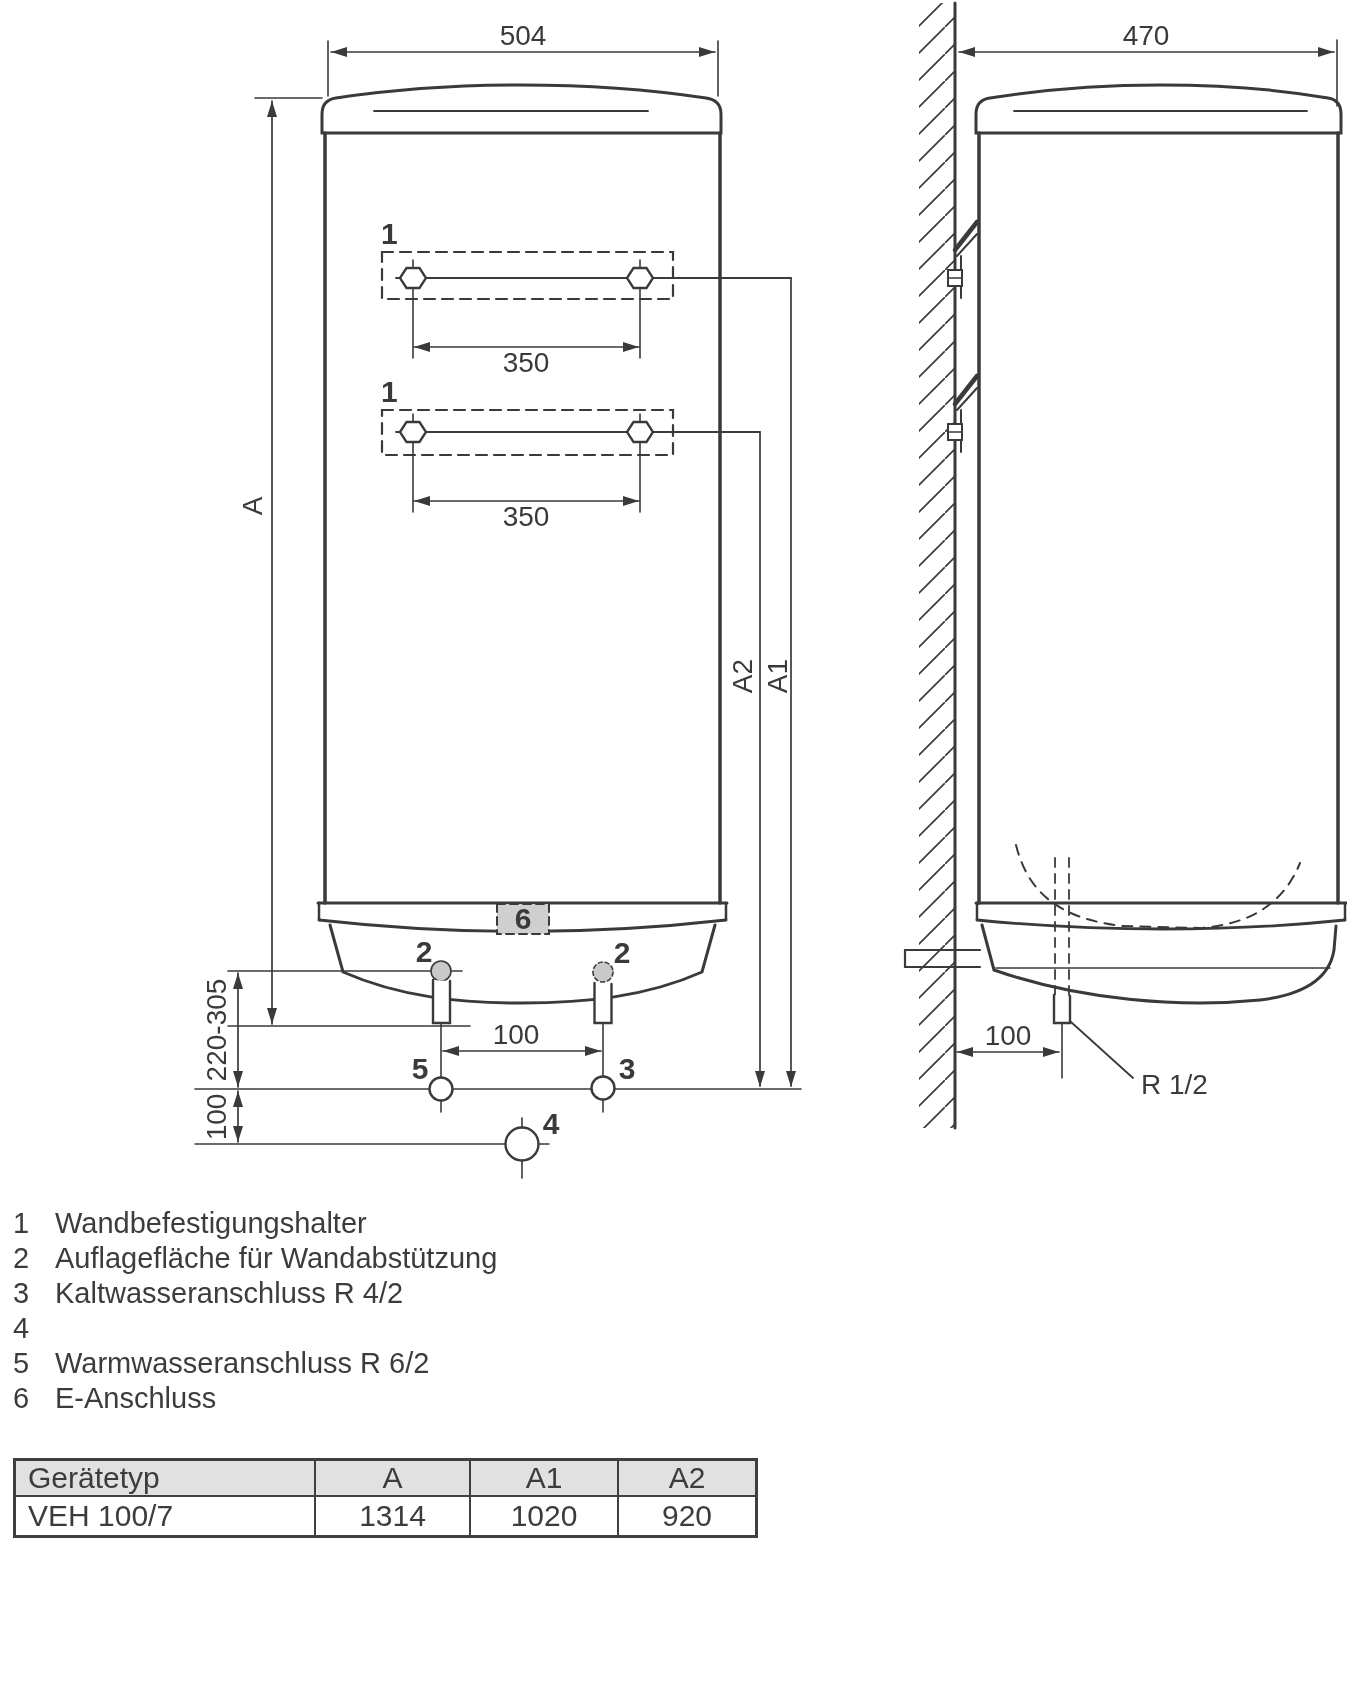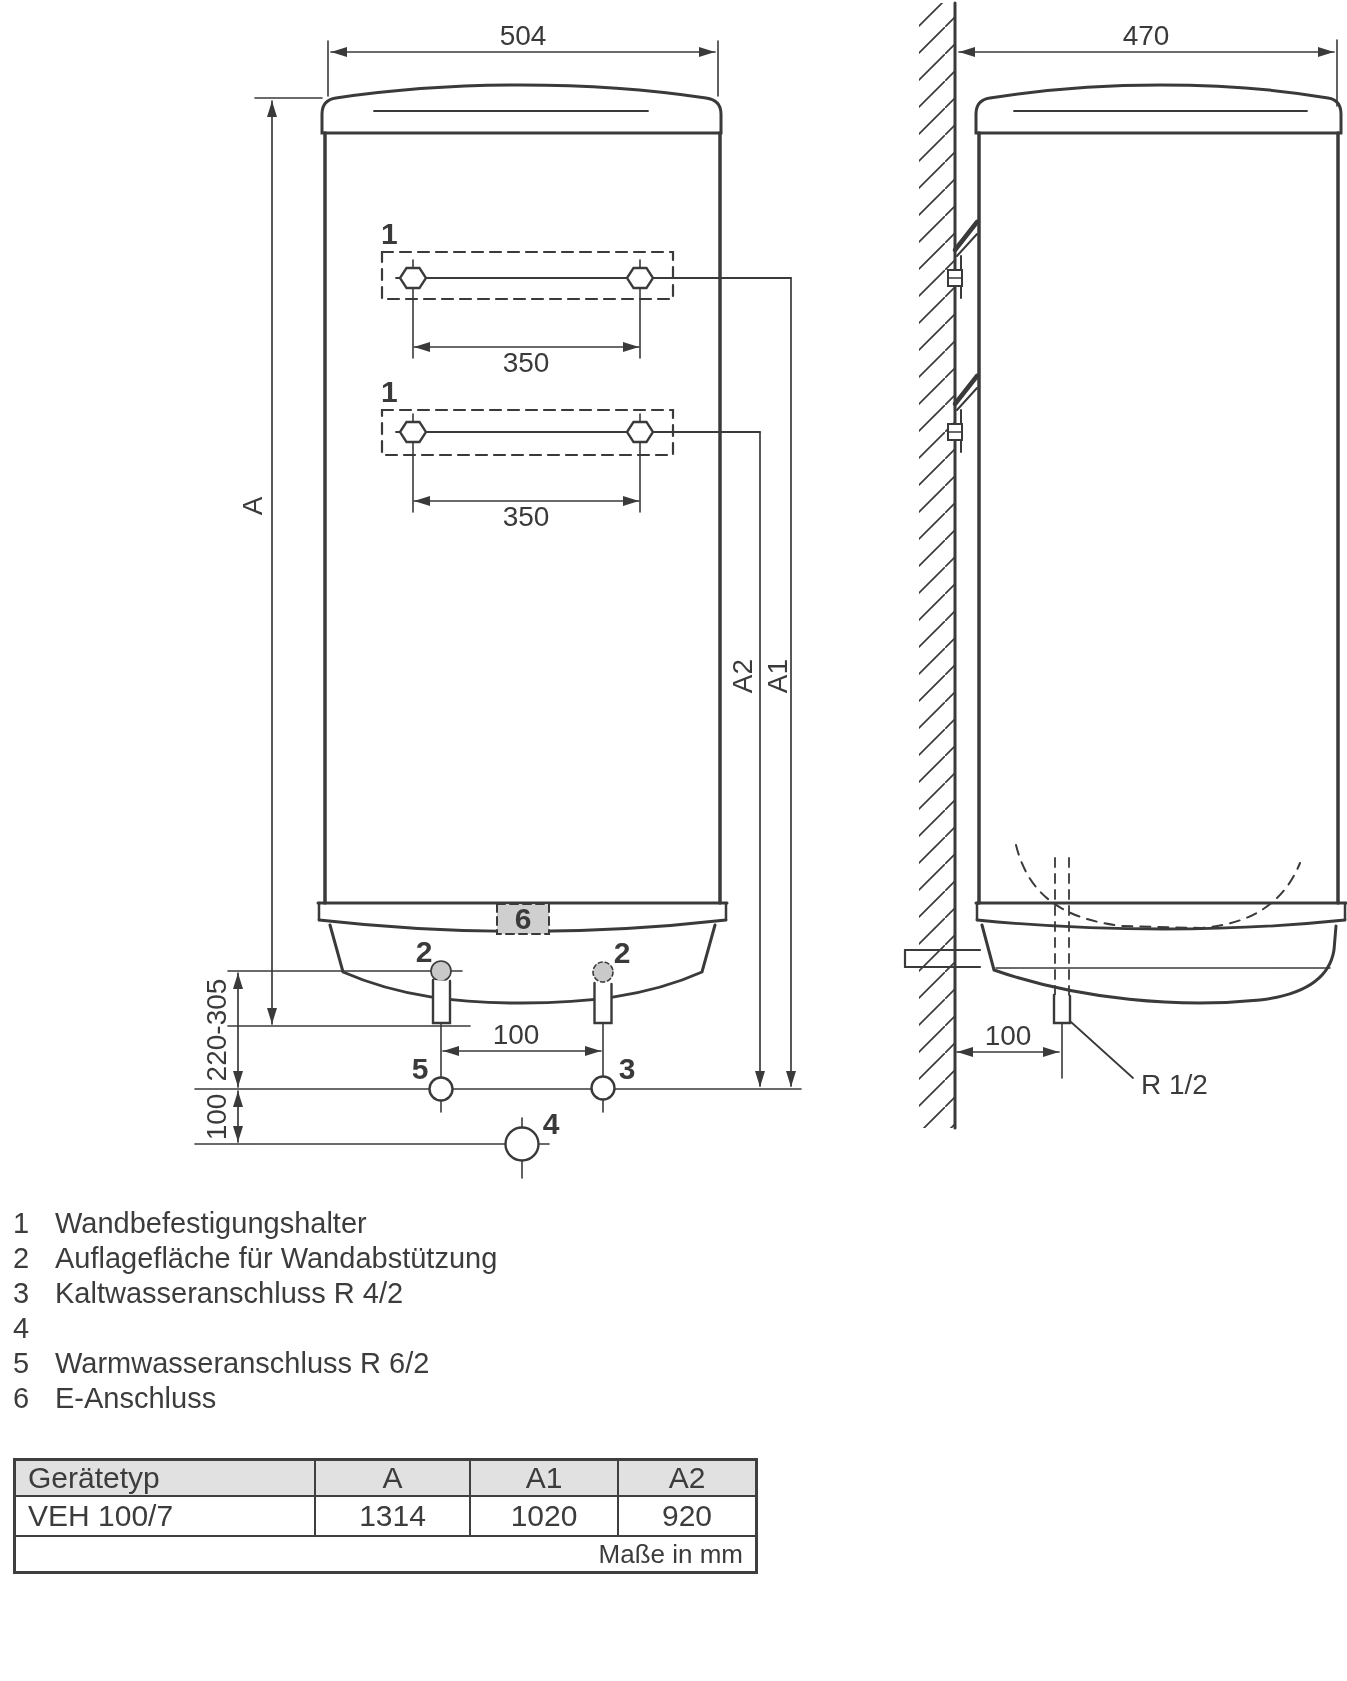--- a/index.html
+++ b/index.html
@@ -289,19 +289,16 @@
         <th class="col-a2">A2</th>
       </tr>
     </thead>
     <tbody>
       <tr>
         <td class="col-type">VEH 100/7</td>
         <td>1314</td>
         <td>1020</td>
         <td>920</td>
       </tr>
-      <tr class="table-footer">
-        <td colspan="4">Maße in mm</td>
-      </tr>
     </tbody>
   </table>
 
 </div>
 
 </body></html>

